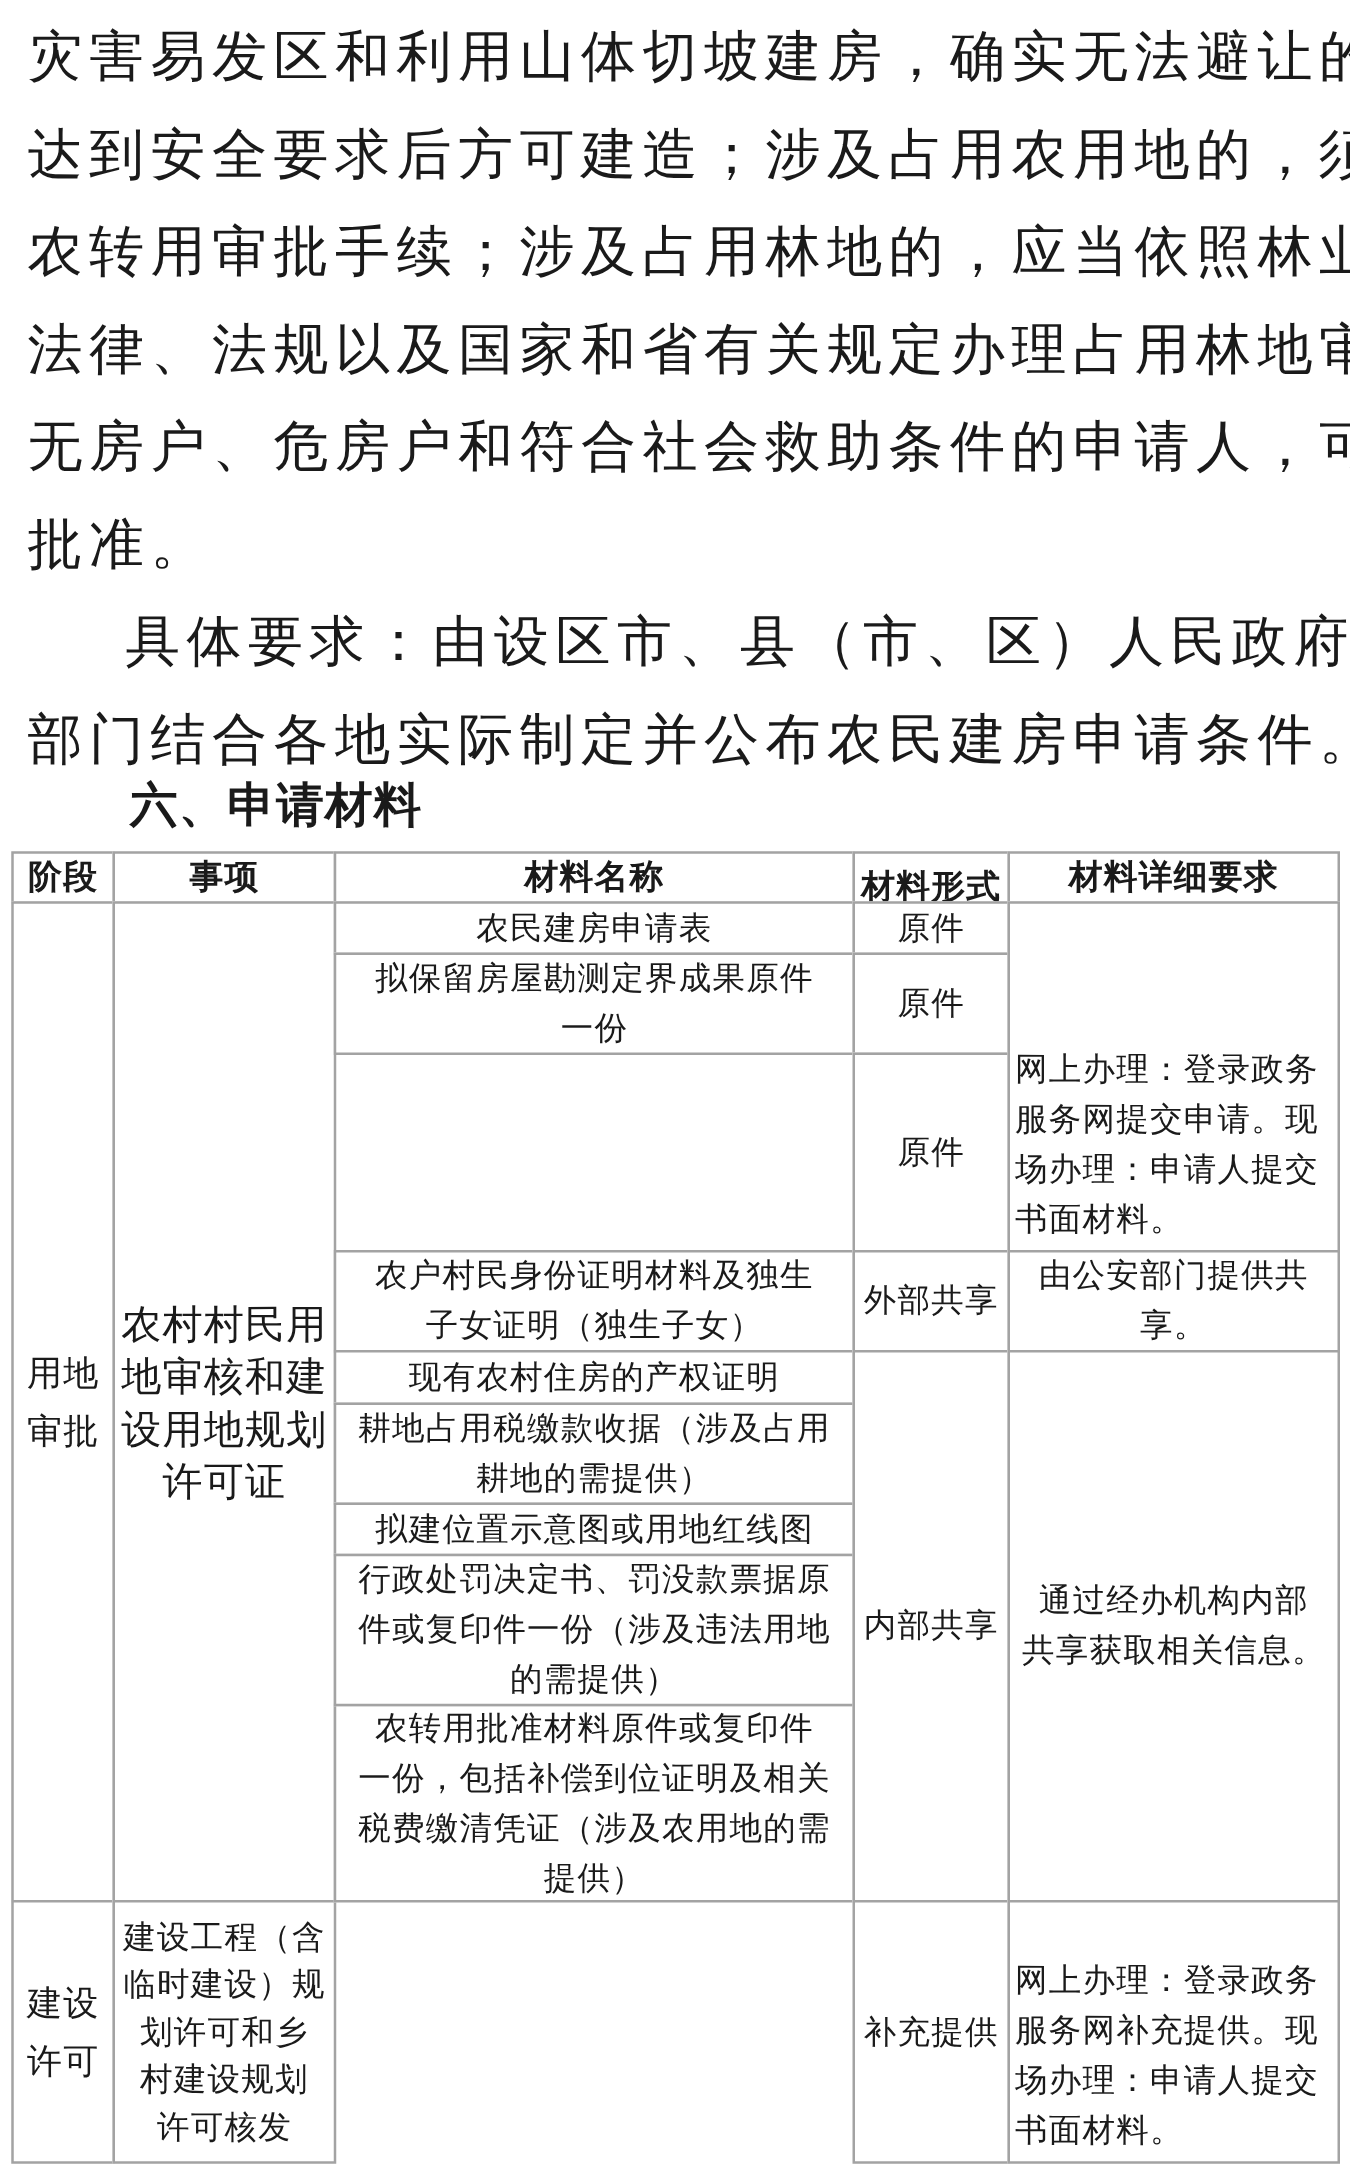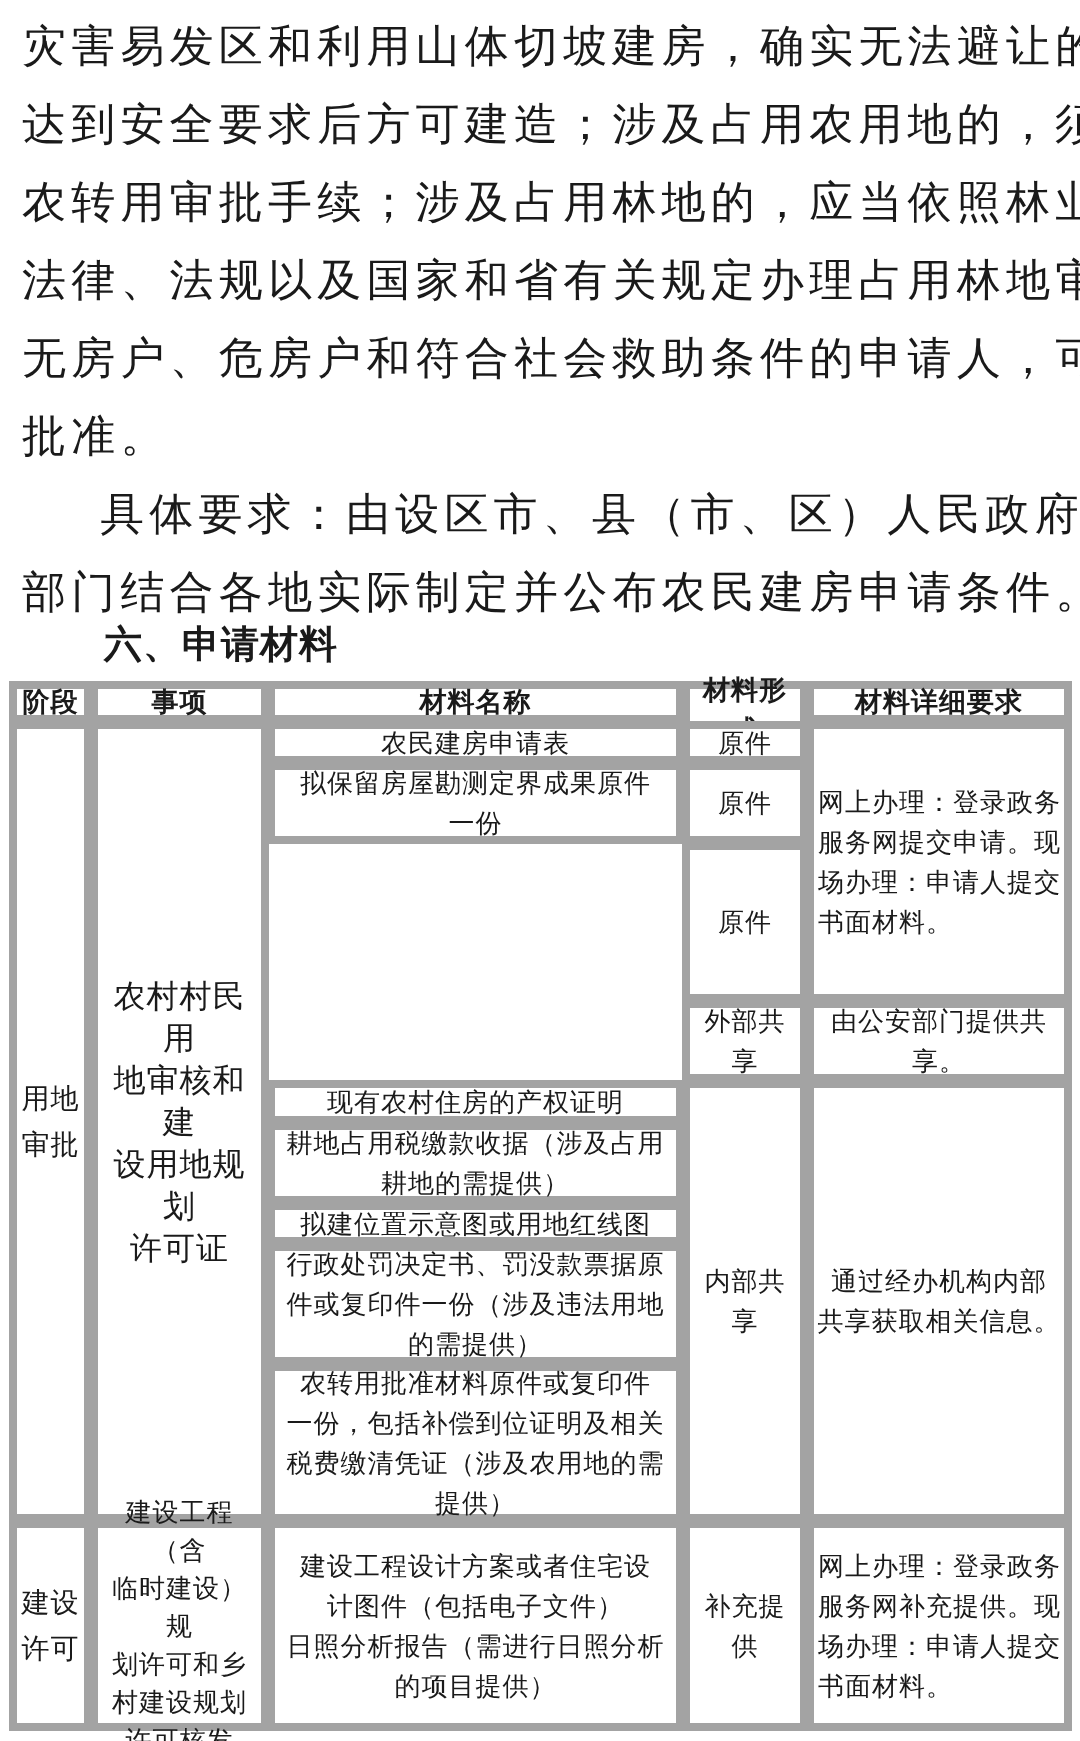--- a/index.html
+++ b/index.html
@@ -12,27 +12,27 @@
     white-space: nowrap; letter-spacing: 5.2px;
   }
   .section-heading {
     position: absolute; left: 104px; top: 620px;
     font-family: "DejaVu Sans", "Liberation Sans", sans-serif;
     font-weight: bold; font-size: 38px; line-height: 48px; letter-spacing: 1px;
   }
 
   .tbl { position: absolute; left: 9px; top: 681px; width: 1063px; height: 1050px; }
   .cell {
-    position: absolute; border: 8px solid #a3a3a3;
+    position: absolute; border: 2px solid #a3a3a3;
     display: flex; align-items: center; justify-content: center; text-align: center;
     font-size: 26px; line-height: 40px; padding: 4px 3px; letter-spacing: 1px;
     background: #fff;
   }
   .cell.hdr { font-weight: bold; font-size: 27px; }
-  .cell.left { justify-content: flex-start; text-align: left; padding-left: 4px; }
+  .cell.left { justify-content: flex-start; text-align: left; padding-left: 4px; align-items: flex-end; }
   .cell span { display: block; width: 100%; }
 </style>
 </head>
 <body>
 
 <div>
   <div class="para-line" style="top:20px">灾害易发区和利用山体切坡建房，确实无法避让的，应治理</div>
   <div class="para-line" style="top:98px">达到安全要求后方可建造；涉及占用农用地的，须先行办理</div>
   <div class="para-line" style="top:176px">农转用审批手续；涉及占用林地的，应当依照林业管理有关</div>
   <div class="para-line" style="top:254px">法律、法规以及国家和省有关规定办理占用林地审批手续；</div>
@@ -73,35 +73,33 @@
 许可证</span></div>
   <div class="cell" style="left:81px;top:839px;width:179px;height:211px;white-space:pre-line;font-size:26px;line-height:38px"><span>建设工程（含
 临时建设）规
 划许可和乡
 村建设规划
 许可核发</span></div>
 
   <div class="cell" style="left:258px;top:40px;width:417px;height:43px;white-space:pre-line"><span>农民建房申请表</span></div>
   <div class="cell" style="left:258px;top:81px;width:417px;height:82px;white-space:pre-line"><span>拟保留房屋勘测定界成果原件
 一份</span></div>
+  <div class="cell" style="left:258px;top:319px;width:417px;height:82px;white-space:pre-line"><span>农户村民身份证明材料及独生
+子女证明（独生子女）</span></div>
   <div class="cell" style="left:258px;top:399px;width:417px;height:44px;white-space:pre-line"><span>现有农村住房的产权证明</span></div>
   <div class="cell" style="left:258px;top:441px;width:417px;height:82px;white-space:pre-line"><span>耕地占用税缴款收据（涉及占用
 耕地的需提供）</span></div>
   <div class="cell" style="left:258px;top:521px;width:417px;height:43px;white-space:pre-line"><span>拟建位置示意图或用地红线图</span></div>
   <div class="cell" style="left:258px;top:682px;width:417px;height:159px;white-space:pre-line"><span>农转用批准材料原件或复印件
 一份，包括补偿到位证明及相关
 税费缴清凭证（涉及农用地的需
 提供）</span></div>
   <div class="cell" style="left:258px;top:562px;width:417px;height:122px;white-space:pre-line"><span>行政处罚决定书、罚没款票据原
 件或复印件一份（涉及违法用地
 的需提供）</span></div>
-  <div class="cell" style="left:258px;top:839px;width:417px;height:211px;white-space:pre-line"><span>建设工程设计方案或者住宅设
-计图件（包括电子文件）
-日照分析报告（需进行日照分析
-的项目提供）</span></div>
 
   <div class="cell" style="left:673px;top:40px;width:126px;height:43px">
       <span>原件</span>
     </div>
   <div class="cell" style="left:673px;top:81px;width:126px;height:82px">
       <span>原件</span>
     </div>
   <div class="cell" style="left:673px;top:161px;width:126px;height:160px">
       <span>原件</span>
     </div>

